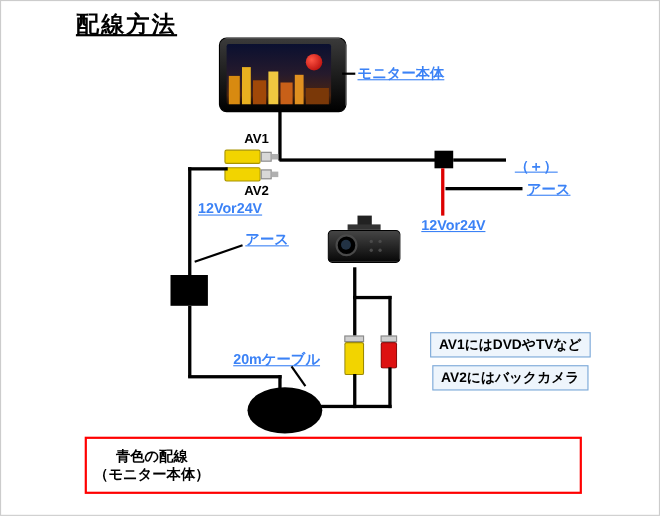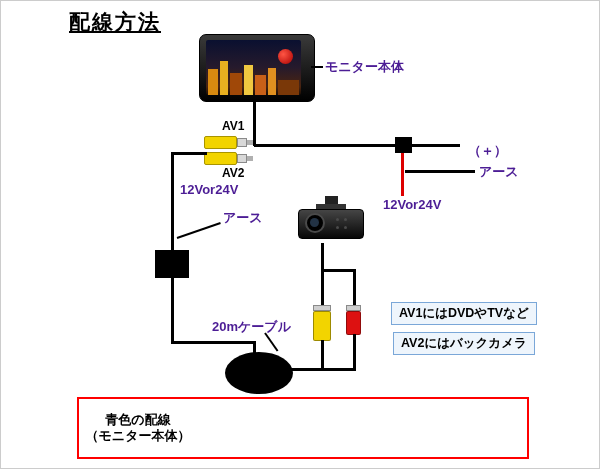--- a/index.html
+++ b/index.html
@@ -3,21 +3,21 @@
 <meta charset="utf-8">
 <style>
   html,body{margin:0;padding:0;background:#fff;}
   .canvas{
     position:relative;width:600px;height:469px;background:#ffffff;
     border:1px solid #cccccc;box-sizing:border-box;overflow:hidden;
     font-family:"Liberation Sans","DejaVu Sans",sans-serif;color:#000;
   }
   .wire{position:absolute;background:#000;}
   .wire-red{position:absolute;background:#dd0000;}
-  .label{position:absolute;font-weight:bold;font-size:13px;white-space:nowrap;color:#4c1d95;}
+  .label{position:absolute;font-weight:bold;font-size:13px;white-space:nowrap;color:#3b82f6;text-decoration:underline;}
   .label-sm{position:absolute;font-weight:bold;font-size:12px;white-space:nowrap;color:#000;}
   .title{position:absolute;left:68px;top:7px;font-size:21px;font-weight:bold;letter-spacing:2px;text-decoration:underline;}
   
   .monitor{position:absolute;left:198px;top:33px;width:114px;height:66px;
     background:linear-gradient(#3a3a3a,#000);border:1px solid #000;border-radius:7px;}
   .screen{position:absolute;left:6px;top:5px;width:95px;height:55px;border-radius:2px;overflow:hidden;
     background:linear-gradient(#0a1030 0%,#261a2c 50%,#4a2410 85%,#1a0e06 100%);}
   .bld{position:absolute;bottom:0;}
   .logo-red{position:absolute;left:72px;top:9px;width:15px;height:15px;border-radius:50%;
     background:radial-gradient(circle at 35% 35%, #ff5544, #aa0000);}
@@ -38,21 +38,21 @@
   .cam-bracket1{position:absolute;left:27px;top:0;width:13px;height:9px;background:#222;}
   .cam-bracket2{position:absolute;left:18px;top:8px;width:30px;height:5px;background:#333;}
   .cam-body{position:absolute;left:0;top:13px;width:66px;height:30px;background:linear-gradient(#454545,#070707);border:1px solid #000;border-radius:4px;box-sizing:border-box;}
   .cam-lens{position:absolute;left:7px;top:17px;width:20px;height:20px;border-radius:50%;background:#000;border:2px solid #4a4a4a;box-sizing:border-box;}
   .cam-lens-in{position:absolute;left:12px;top:22px;width:9px;height:9px;border-radius:50%;background:#223244;}
   .cam-dot{position:absolute;width:3px;height:3px;border-radius:50%;background:#4a4a4a;}
   
   .note{position:absolute;font-weight:bold;font-size:12.5px;white-space:nowrap;
     background:#eef5fc;border:1px solid #7aa7d8;padding:2px 7px;}
   
-  .alert{position:absolute;left:76px;top:396px;width:452px;height:62px;border:2px solid #ff0000;
+  .alert{position:absolute;left:76px;top:396px;width:452px;height:52px;border:2px solid #ff0000;
     box-sizing:border-box;display:flex;align-items:center;background:#fff;}
   .alert .lft{width:118px;text-align:center;font-weight:bold;font-size:13px;line-height:16px;}
   .alert .rgt{flex:1;font-weight:bold;font-size:13px;line-height:17px;padding-left:4px;}
   .ptr{position:absolute;background:#000;height:2px;transform-origin:left center;}
 </style>
 </head>
 <body>
 
 <div class="canvas">
 

